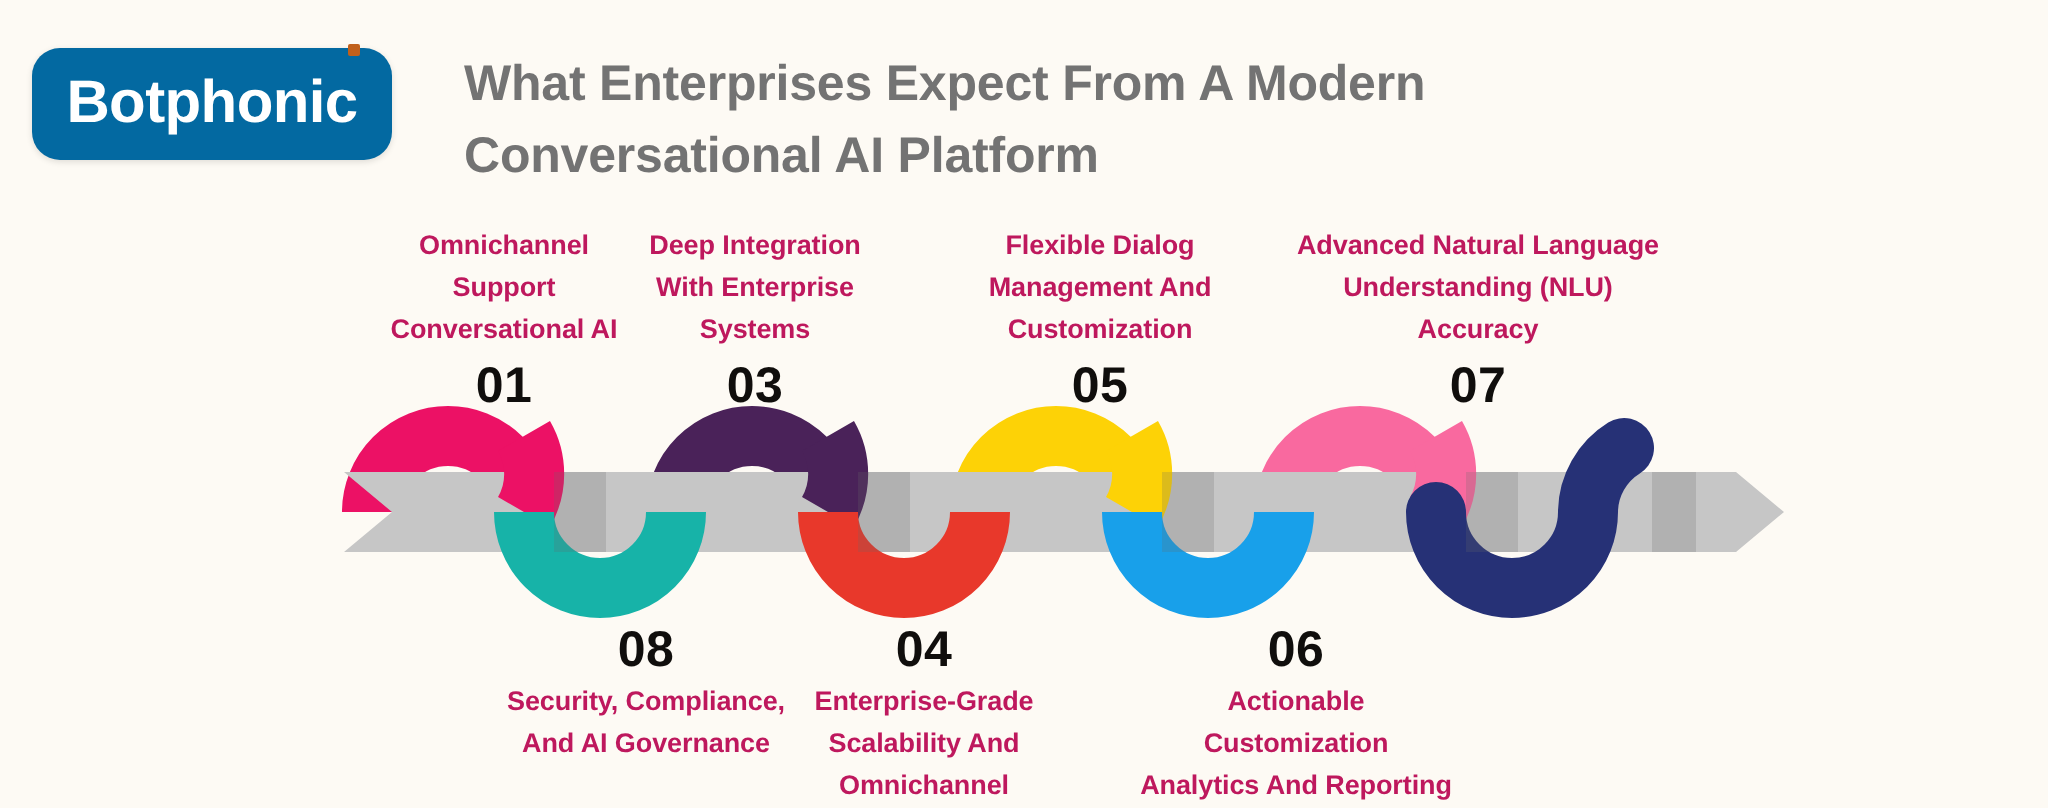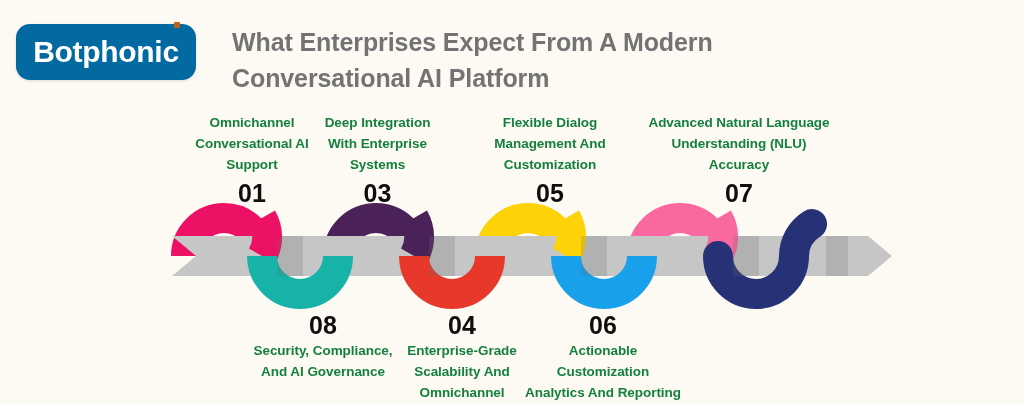--- a/index.html
+++ b/index.html
@@ -80,21 +80,21 @@
     width: 1024px;
     height: 140px;
   }
 
   
   .step {
     position: absolute;
     text-align: center;
   }
   .step-caption {
-    color: #15803d;
+    color: #be185d;
     font-size: 13.5px;
     font-weight: 700;
     line-height: 1.55;
     letter-spacing: -0.05px;
   }
   .step-caption .cline { display: block; white-space: nowrap; }
   .step-number {
     color: #100E0C;
     font-size: 25px;
     font-weight: 700;
@@ -106,21 +106,21 @@
 
   
   #step-01 { left: 152px; top: 113px; width: 200px; }
   #step-03 { left: 300px; top: 113px; width: 155px; }
   #step-05 { left: 470px; top: 113px; width: 160px; }
   #step-07 { left: 608px; top: 113px; width: 262px; }
 
   
   #step-02 { left: 205px; top: 311px; width: 236px; }
   #step-04 { left: 372px; top: 311px; width: 180px; }
-  #step-06 { left: 513px; top: 311px; width: 180px; }
+  #step-06 { left: 558px; top: 311px; width: 180px; }
 </style>
 </head>
 <body>
 
 <div id="infographic">
 
   <div id="logo">
     <span id="logo-text">Botphonic</span>
     <span id="logo-dot"></span>
   </div>
@@ -184,22 +184,22 @@
       <rect x="429" y="50" width="26" height="40" fill="#6b6b6b"></rect>
       <rect x="581" y="50" width="26" height="40" fill="#6b6b6b"></rect>
       <rect x="733" y="50" width="26" height="40" fill="#6b6b6b"></rect>
       <rect x="826" y="50" width="22" height="40" fill="#6b6b6b"></rect>
     </g>
   </svg>
 
   <div class="step top" id="step-01">
     <div class="step-caption">
       <span class="cline">Omnichannel</span>
+      <span class="cline">Support</span>
       <span class="cline">Conversational AI</span>
-      <span class="cline">Support</span>
     </div>
     <div class="step-number">01</div>
   </div>
 
   <div class="step top" id="step-03">
     <div class="step-caption">
       <span class="cline">Deep Integration</span>
       <span class="cline">With Enterprise</span>
       <span class="cline">Systems</span>
     </div>

